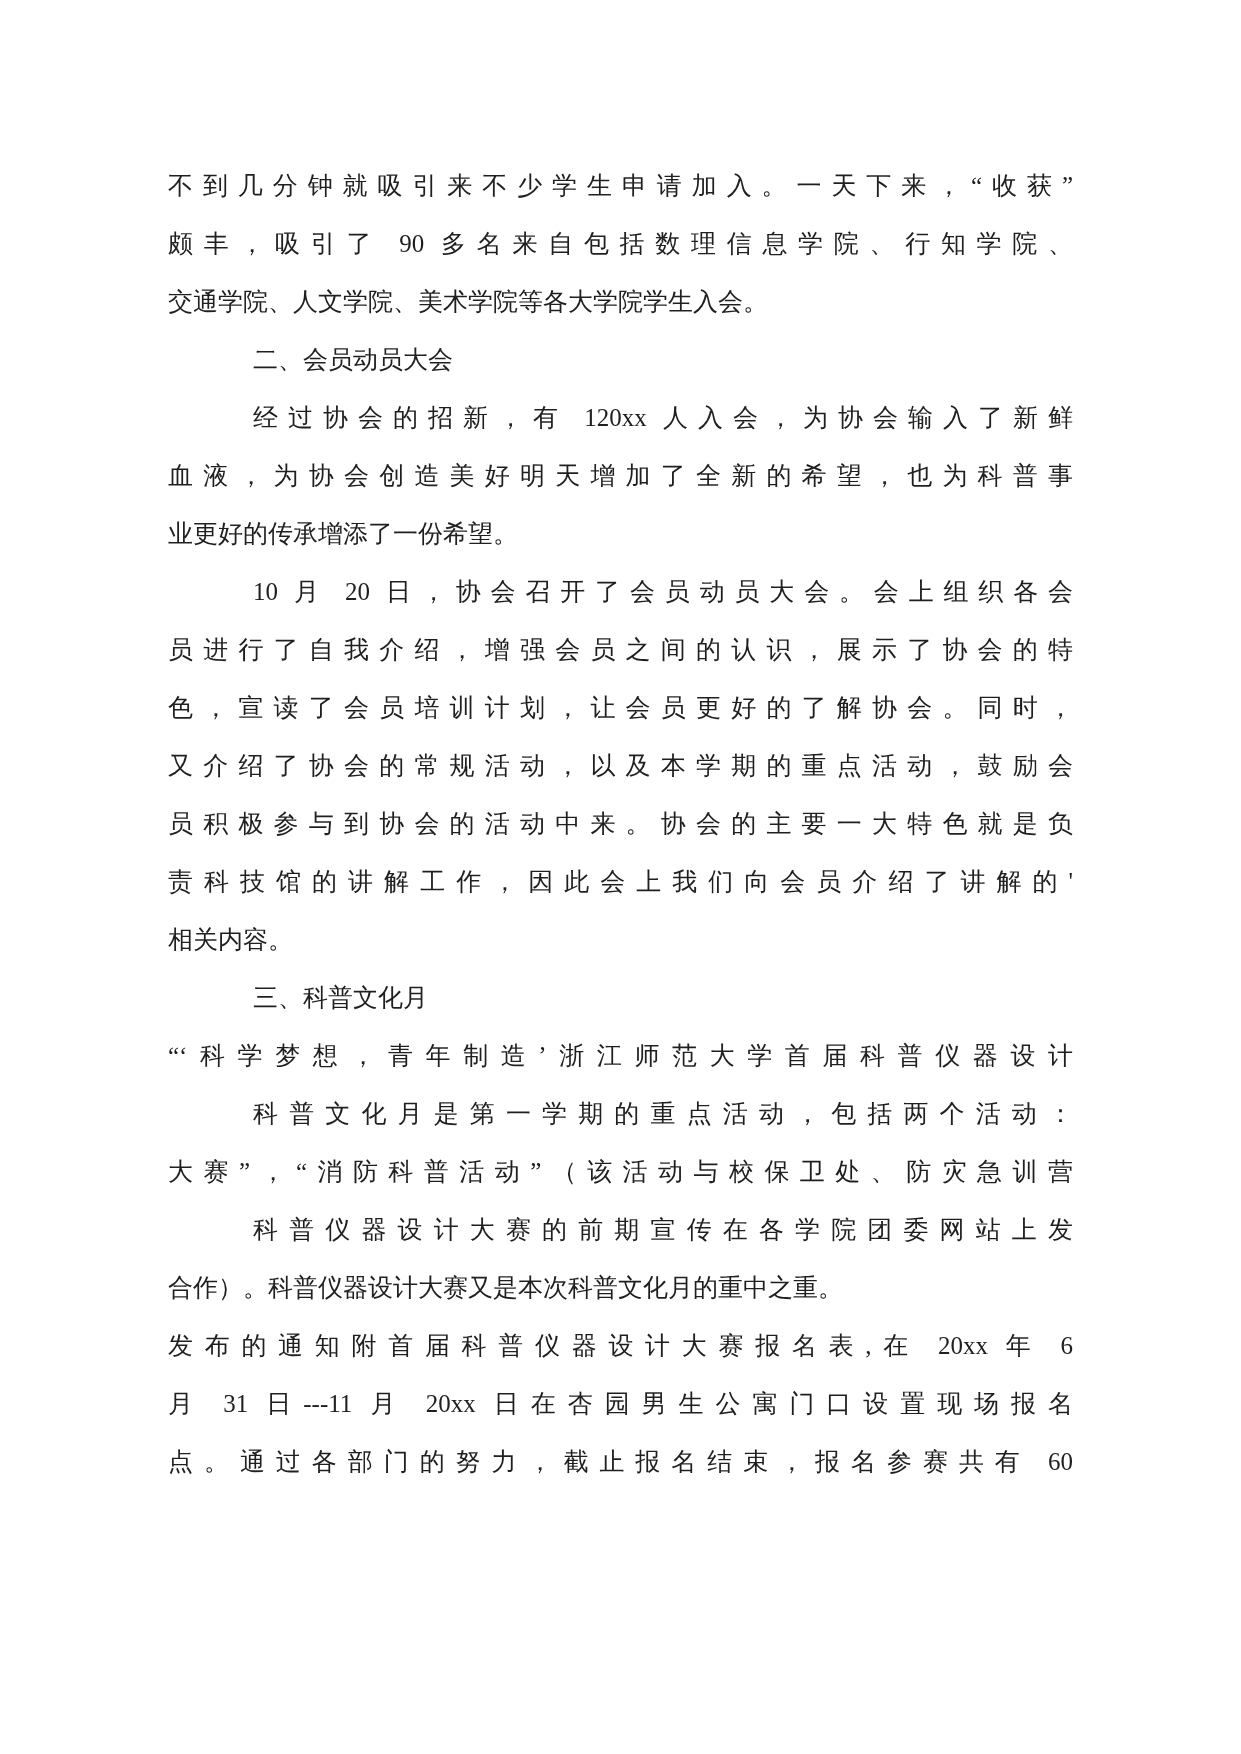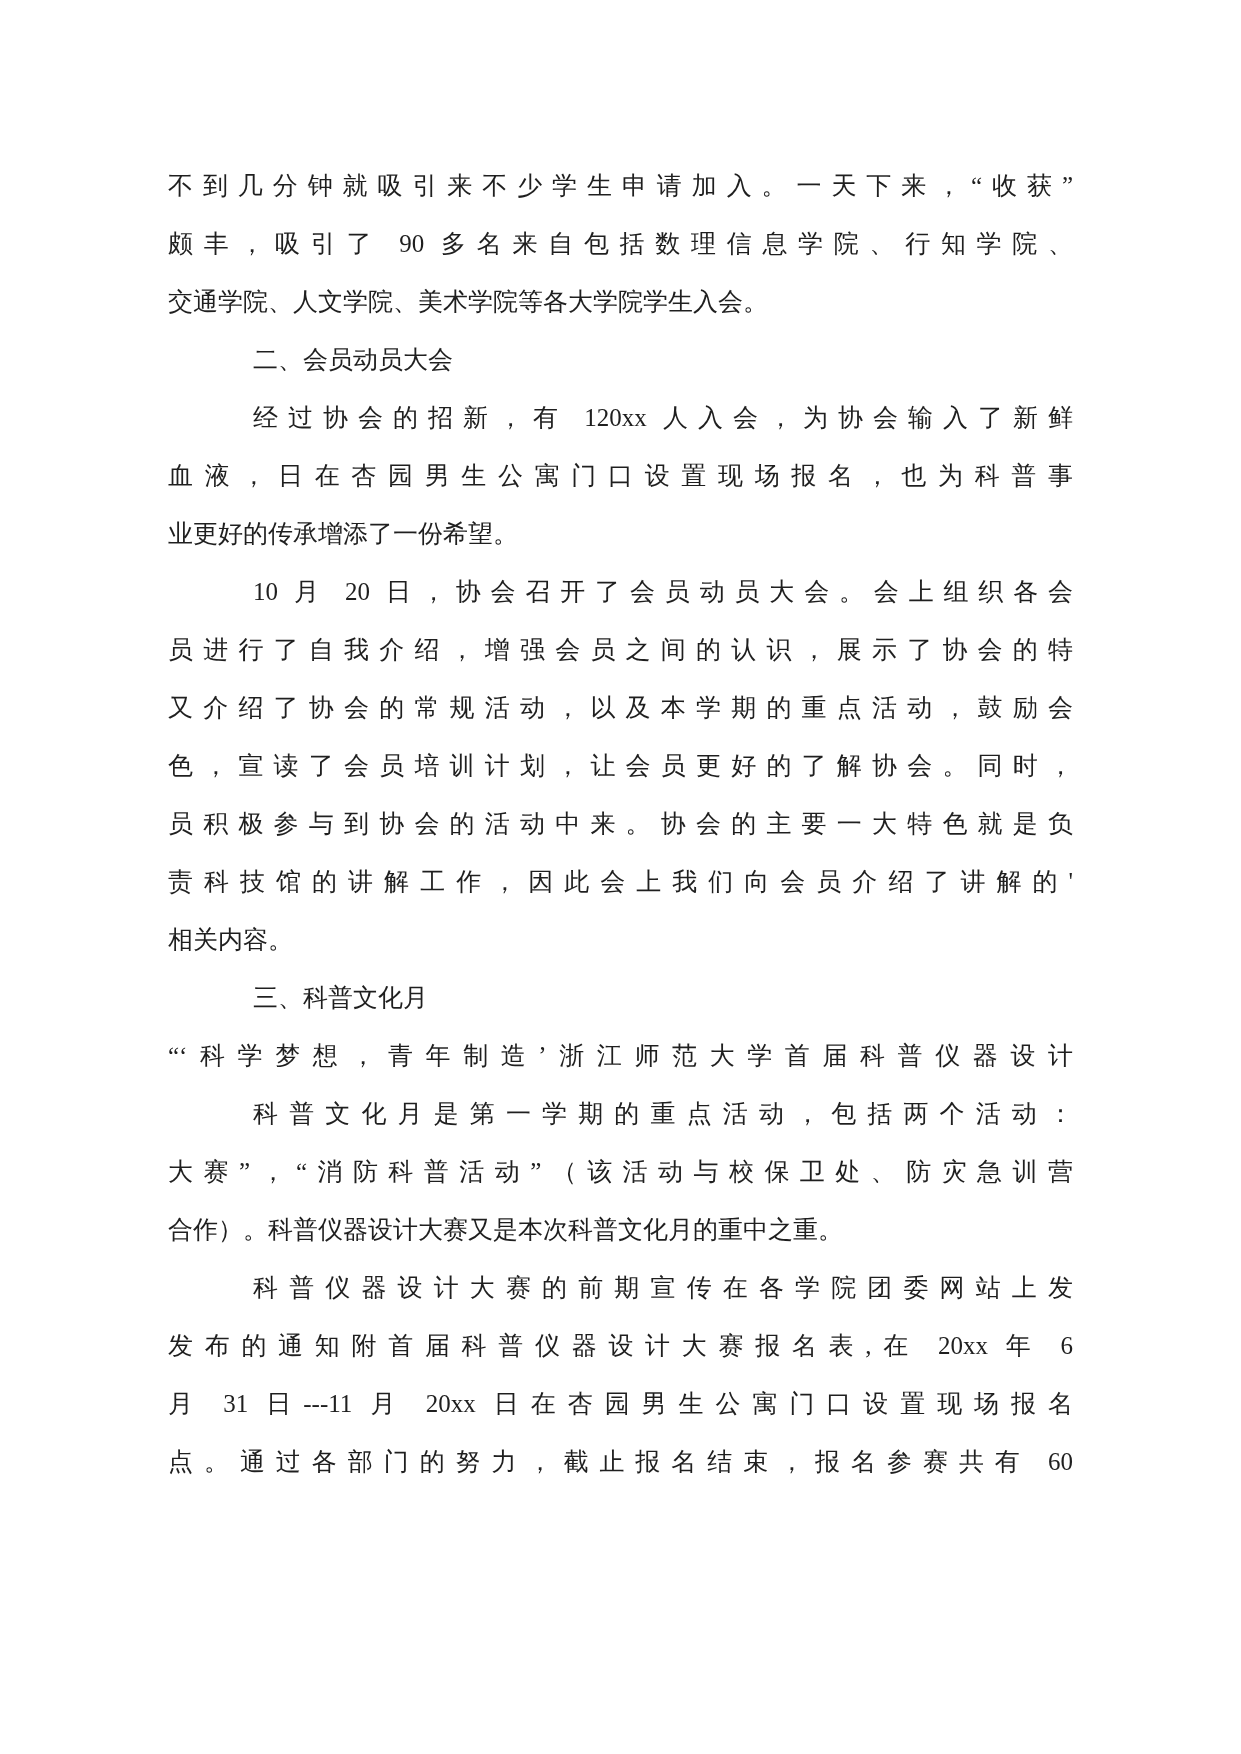--- a/index.html
+++ b/index.html
@@ -44,32 +44,32 @@
 </head>
 <body>
 
 <div class="page">
   <div class="text-block" style="color: rgb(31, 31, 31);">
       <div class="line justify">不到几分钟就吸引来不少学生申请加入。一天下来，“收获”</div>
       <div class="line justify">颇丰，吸引了 90 多名来自包括数理信息学院、行知学院、</div>
       <div class="line">交通学院、人文学院、美术学院等各大学院学生入会。</div>
       <div class="line indent">二、会员动员大会</div>
       <div class="line indent justify">经过协会的招新，有 120xx 人入会，为协会输入了新鲜</div>
-      <div class="line justify">血液，日在杏园男生公寓门口设置现场报名，也为科普事</div>
+      <div class="line justify">血液，为协会创造美好明天增加了全新的希望，也为科普事</div>
       <div class="line">业更好的传承增添了一份希望。</div>
       <div class="line indent justify">10 月 20 日，协会召开了会员动员大会。会上组织各会</div>
       <div class="line justify">员进行了自我介绍，增强会员之间的认识，展示了协会的特</div>
+      <div class="line justify">色，宣读了会员培训计划，让会员更好的了解协会。同时，</div>
       <div class="line justify">又介绍了协会的常规活动，以及本学期的重点活动，鼓励会</div>
-      <div class="line justify">色，宣读了会员培训计划，让会员更好的了解协会。同时，</div>
       <div class="line justify">员积极参与到协会的活动中来。协会的主要一大特色就是负</div>
       <div class="line justify">责科技馆的讲解工作，因此会上我们向会员介绍了讲解的'</div>
       <div class="line">相关内容。</div>
       <div class="line indent">三、科普文化月</div>
       <div class="line justify">“‘科学梦想，青年制造’浙江师范大学首届科普仪器设计</div>
       <div class="line indent justify">科普文化月是第一学期的重点活动，包括两个活动：</div>
       <div class="line justify">大赛”，“消防科普活动”（该活动与校保卫处、防灾急训营</div>
+      <div class="line indent justify">科普仪器设计大赛的前期宣传在各学院团委网站上发</div>
       <div class="line">合作）。科普仪器设计大赛又是本次科普文化月的重中之重。</div>
-      <div class="line indent justify">科普仪器设计大赛的前期宣传在各学院团委网站上发</div>
       <div class="line justify">发布的通知附首届科普仪器设计大赛报名表,在 20xx 年 6</div>
       <div class="line justify">月 31 日---11 月 20xx 日在杏园男生公寓门口设置现场报名</div>
       <div class="line justify">点。通过各部门的努力，截止报名结束，报名参赛共有 60</div>
     </div>
 </div>
 
 </body></html>

